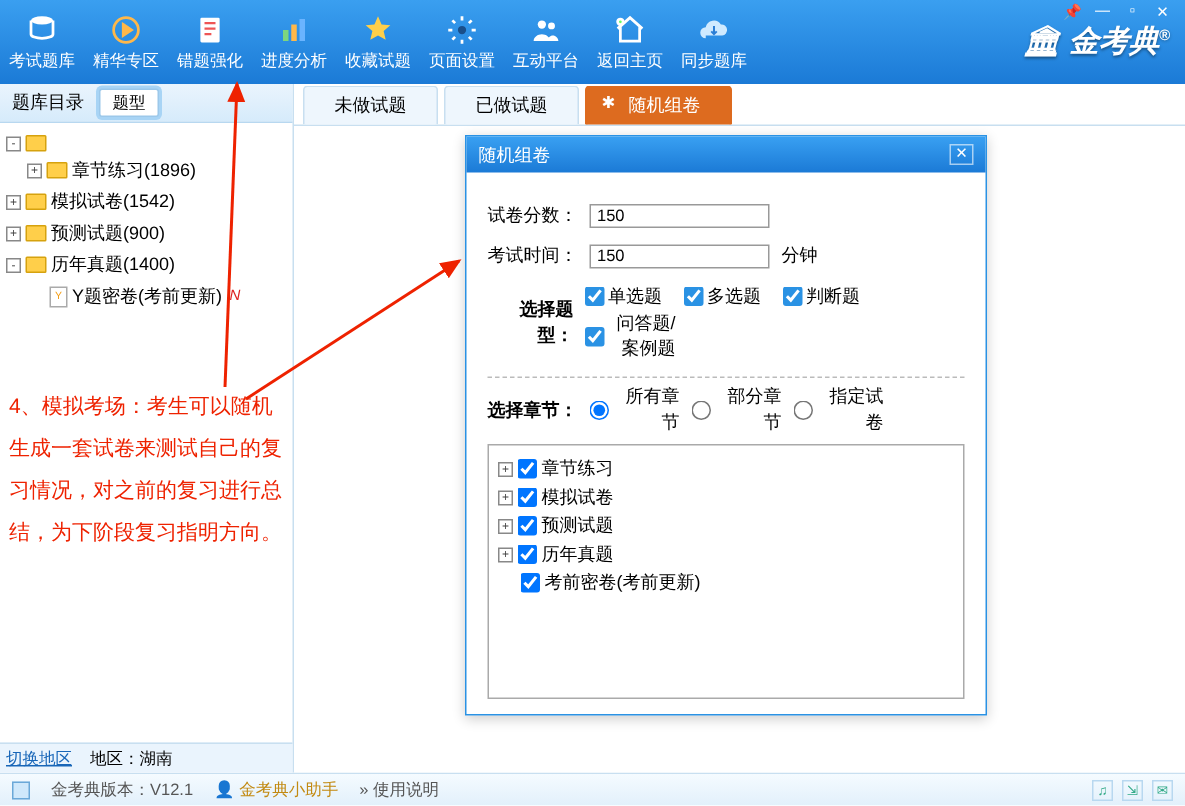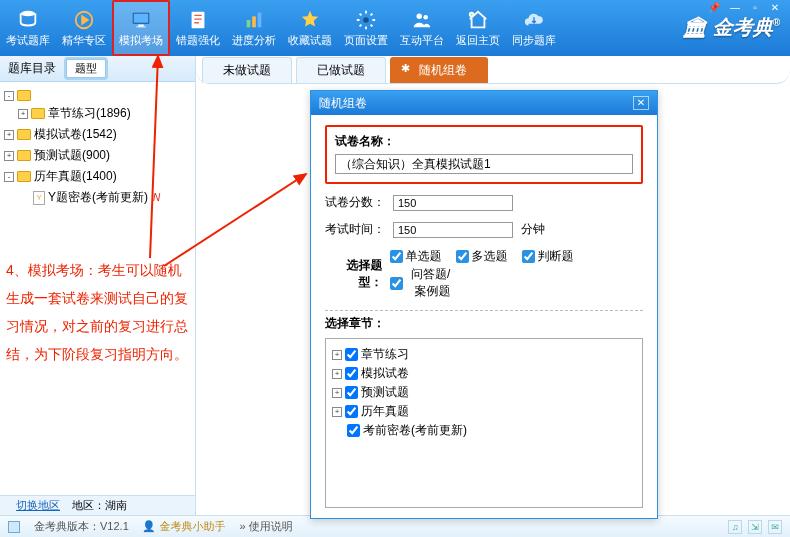--- a/index.html
+++ b/index.html
@@ -25,21 +25,21 @@
 .tbox { width:10px; height:10px; border:1px solid #888; font-size:8px; line-height:8px; text-align:center; color:#444;}
 .folder { width:14px; height:11px; background:#ffcf4a; border:1px solid #d6a20e; border-radius:1px; position:relative; }
 .doc { width:12px; height:14px; background:#fff; border:1px solid #aaa; position:relative; font-size:7px; text-align:center; color:#f39c12; line-height:12px;}
 .new-tag { color:#d22; font-size:10px; font-style:italic; margin-left:2px;}
 .ind1 { margin-left:14px; }
 
 .annotation { position:absolute; left:6px; top:200px; width:186px; color:#e20; font-size:14px; line-height:28px; font-weight:500; }
 
 
 .content { flex:1; background:#fff; position:relative; }
-.tabs { height:28px; display:flex; align-items:flex-end; gap:4px; padding:4px 6px 0 6px; border-bottom:1px solid #c8dff0;border-radius:14px; }
+.tabs { height:28px; display:flex; align-items:flex-end; gap:4px; padding:4px 6px 0 6px; border-bottom:1px solid #c8dff0; }
 .tab { padding:4px 20px; font-size:12px; background:#eef6fd; border:1px solid #c8dff0; border-bottom:none; border-radius:3px 3px 0 0; cursor:pointer; }
 .tab.act { background:#dd6b1f; color:#fff; border-color:#dd6b1f; position:relative; padding-left:28px;}
 .tab.act::before { content:"✱"; position:absolute; left:10px; color:#fff; font-size:11px;}
 
 
 .dialog { position:absolute; left:114px; top:34px; width:348px; background:#fff; border:1px solid #2a92e4; box-shadow:0 2px 8px rgba(0,0,0,.2); }
 .dlg-title { height:24px; background:linear-gradient(#39a0f2,#1b7ad6); color:#fff; font-size:12px; display:flex; align-items:center; padding:0 8px; justify-content:space-between; }
 .dlg-close { width:16px; height:14px; border:1px solid rgba(255,255,255,.6); text-align:center; line-height:11px; font-size:10px; cursor:pointer; color:#fff;}
 .dlg-body { padding:10px 14px; font-size:12px; }
 .name-block { border:2px solid #e20; padding:6px 8px 8px 8px; border-radius:2px; }
@@ -52,21 +52,21 @@
 .chk input { accent-color:#2a92e4; }
 .rdo { display:inline-flex; align-items:center; gap:2px; margin-right:8px; }
 hr.sep { border:none; border-top:1px dashed #bbb; margin:10px 0 4px 0; }
 .chapter-box { border:1px solid #aaa; margin-top:6px; height:170px; padding:6px; overflow:auto; }
 .ch-row { display:flex; align-items:center; gap:3px; padding:1px 0; }
 
 
 svg.arrow { position:absolute; z-index:10; }
 
 
-.side-status { position:absolute; bottom:0; left:0; right:0; height:20px; background:#eaf4fd; border-top:1px solid #c8dff0; font-size:11px; display:flex; align-items:center; padding:0 16px; gap:12px;}
+.side-status { position:absolute; bottom:0; left:0; right:0; height:20px; background:#eaf4fd; border-top:1px solid #c8dff0; font-size:11px; display:flex; align-items:center; padding:0 4px; gap:12px;}
 .side-status a { color:#1866b8; text-decoration:underline; cursor:pointer; }
 .statusbar { height:22px; background:linear-gradient(#f5fbff,#e2f0fb); border-top:1px solid #c8dff0; display:flex; align-items:center; font-size:11px; color:#555; padding:0 8px; gap:14px; }
 .statusbar .sq { width:12px; height:12px; border:1px solid #6aa8d8; background:#cfe8fb; }
 .statusbar .gold { color:#c28a12; }
 .statusbar .rt { margin-left:auto; display:flex; gap:6px;}
 .statusbar .rt span{ width:14px; height:14px; border:1px solid #b8d8f0; font-size:9px; text-align:center; line-height:12px; cursor:pointer; color:#3a8; }
 </style>
 </head>
 <body>
 
@@ -88,31 +88,20 @@
     </div>
     <div class="tool-item">
       <div class="tool-icon">
         <svg viewBox="0 0 24 24" fill="none" stroke="#ffb84a" stroke-width="2">
           <circle cx="12" cy="12" r="9"></circle>
           <path d="M10 8l6 4-6 4z" fill="#ffb84a"></path>
         </svg>
       </div>
       <span>精华专区</span>
     </div>
-    <div class="tool-item selected">
-      <div class="tool-icon">
-        <svg viewBox="0 0 24 24" fill="#fff">
-          <rect x="3" y="4" width="18" height="12" rx="1" fill="#1a4f8a"></rect>
-          <rect x="4" y="5" width="16" height="10" fill="#5ab4ff"></rect>
-          <rect x="9" y="17" width="6" height="2"></rect>
-          <rect x="7" y="19" width="10" height="1"></rect>
-        </svg>
-      </div>
-      <span>模拟考场</span>
-    </div>
     <div class="tool-item">
       <div class="tool-icon">
         <svg viewBox="0 0 24 24" fill="#fff">
           <rect x="5" y="3" width="14" height="18" rx="1" fill="#fff"></rect>
           <path d="M8 7h8M8 11h8M8 15h5" stroke="#e55" stroke-width="1.5"></path>
         </svg>
       </div>
       <span>错题强化</span>
     </div>
     <div class="tool-item">
@@ -245,40 +234,37 @@
         </defs>
       <line x1="8" y1="100" x2="150" y2="8" stroke="#e20" stroke-width="2" marker-end="url(#ah2)"></line>
     </svg>
 
     <div class="dialog">
       <div class="dlg-title">
         <span>随机组卷</span>
         <span class="dlg-close">✕</span>
       </div>
       <div class="dlg-body">
-        <div class="name-block">
-          <div class="name-label">试卷名称：</div>
-          <input class="name-input" value="（综合知识）全真模拟试题1" style="">
-        </div>
         <div class="row">
           <label>试卷分数：</label>
           <input class="txt" value="150" style="">
         </div>
         <div class="row">
           <label>考试时间：</label>
           <input class="txt" value="150" style="">
           <span>分钟</span>
         </div>
         <div class="row">
           <label style="font-weight:bold">选择题型：</label>
           <span id="qtypes"><label class="chk"><input type="checkbox" checked="" style=""> 单选题</label><label class="chk"><input type="checkbox" checked="" style=""> 多选题</label><label class="chk"><input type="checkbox" checked="" style=""> 判断题</label><label class="chk"><input type="checkbox" checked="" style=""> 问答题/案例题</label></span>
         </div>
         <hr class="sep">
         <div class="row" style="margin-top:4px">
           <label style="font-weight:bold">选择章节：</label>
+          <span id="radios"><label class="rdo"><input type="radio" name="ch" checked="" style=""> 所有章节</label><label class="rdo"><input type="radio" name="ch" style=""> 部分章节</label><label class="rdo"><input type="radio" name="ch" style=""> 指定试卷</label></span>
         </div>
         <div class="chapter-box" id="chbox">
             <div class="ch-row">
               <span class="tbox">+</span>
               <input type="checkbox" checked="" style=""> 
               <span>章节练习</span>
             </div>
             <div class="ch-row">
               <span class="tbox">+</span>
               <input type="checkbox" checked="" style=""> 

